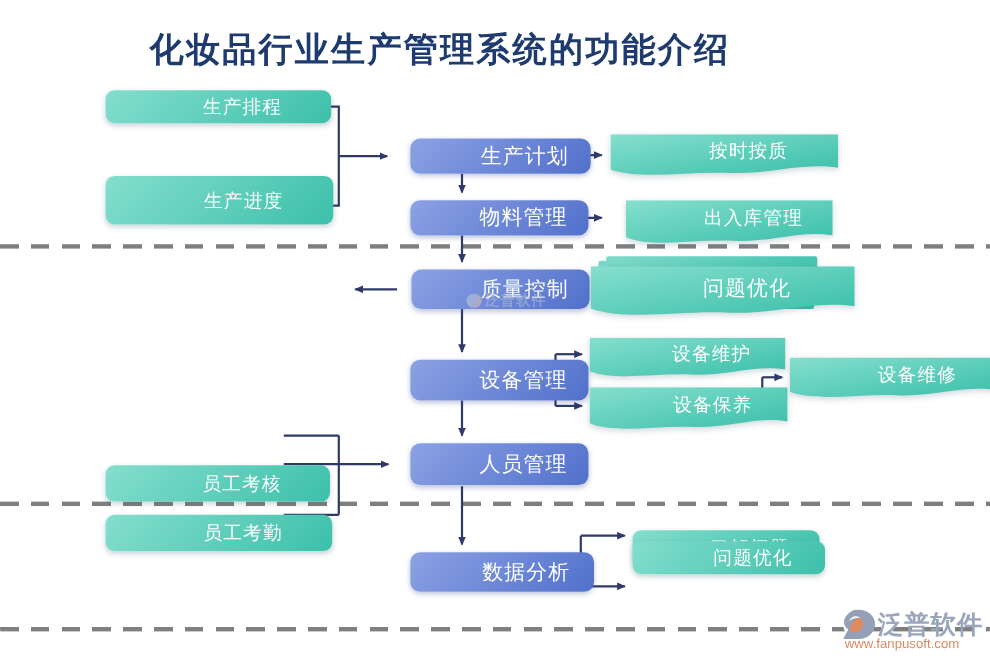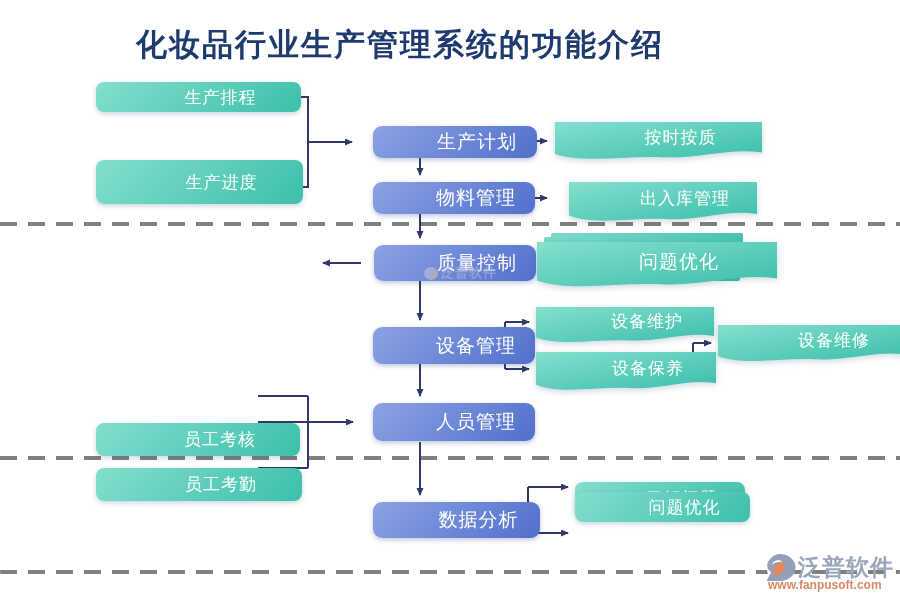--- a/index.html
+++ b/index.html
@@ -41,21 +41,21 @@
   .watermark{
     position:absolute;left:424px;top:264px;z-index:3;display:flex;align-items:center;gap:3px;
     opacity:.5;
   }
   .watermark .wicon{width:14px;height:13px;border-radius:50%;
     background:linear-gradient(120deg,#c9d0dc 55%,#eac7ae 55%);}
   .watermark .wtext{font-size:13px;font-weight:700;color:#b9c3d4;letter-spacing:1px;white-space:nowrap;}
   .logo{position:absolute;left:764px;top:552px;z-index:4;width:130px;}
   .logo .licon{position:absolute;left:0;top:2px;width:32px;height:27px;}
   .logo .lname{position:absolute;left:34px;top:0;font-size:23px;font-weight:700;color:#9aa6bc;letter-spacing:1px;white-space:nowrap;}
-  .logo .lurl{position:absolute;left:4px;top:26px;font-size:12px;font-weight:700;color:#d98a62;white-space:nowrap;}
+  .logo .lurl{position:absolute;left:4px;top:26px;font-size:12px;font-weight:400;color:#d98a62;white-space:nowrap;}
 </style>
 </head>
 <body>
 
 <div id="canvas">
 
   <div class="title">化妆品行业生产管理系统的功能介绍</div>
 
   <div class="dash" style="top:222px"></div>
   <div class="dash" style="top:456px"></div>

